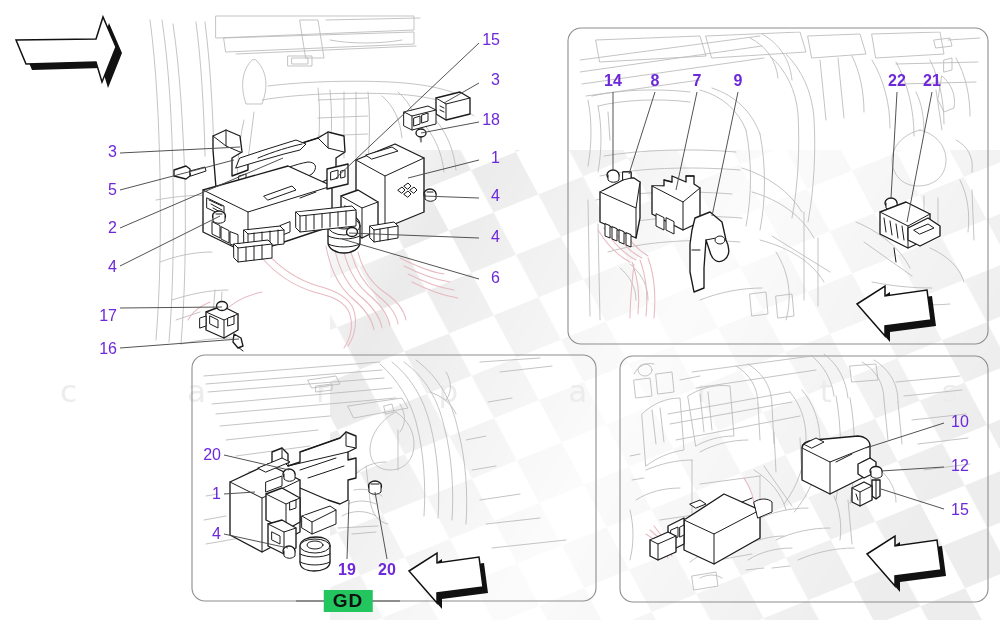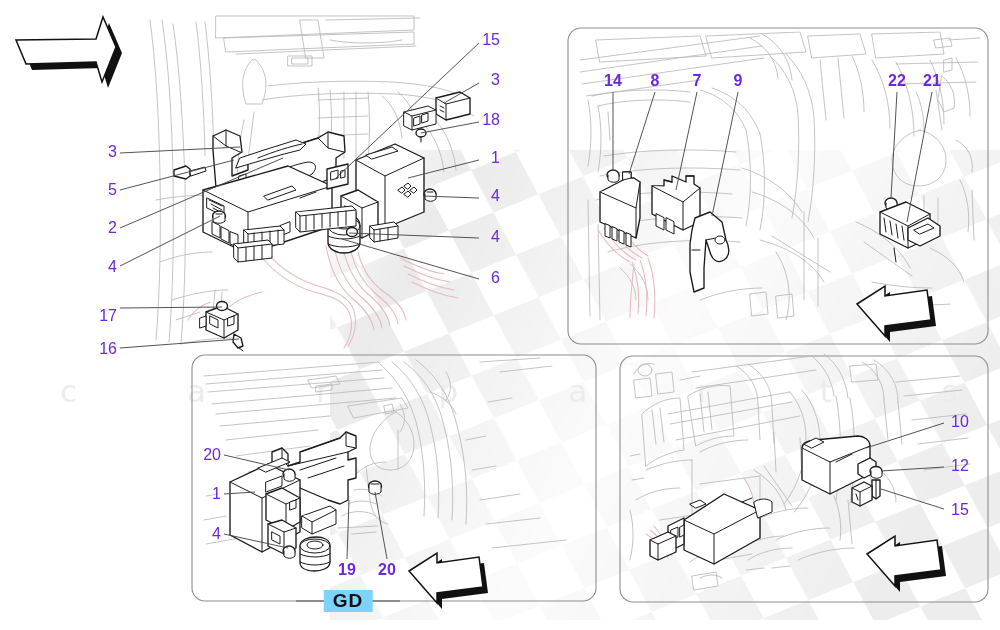--- a/index.html
+++ b/index.html
@@ -77,21 +77,21 @@
   .label.l { transform: translate(0, -50%); }
   .label.c { transform: translate(-50%, -50%); font-weight: bold; }
   .gd {
     position: absolute;
     z-index: 6;
     font-size: 19px;
     font-weight: 700;
     color: #111;
     letter-spacing: 1px;
     transform: translate(-50%, -50%);
-    background: #7dd3fc;
+    background: #22c55e;
     padding: 0 9px;
   }
 </style>
 </head>
 <body>
 
 <div id="page">
 
   <svg class="wm-layer wm-flag" width="1000" height="630" viewBox="0 0 1000 630">
     <defs>

